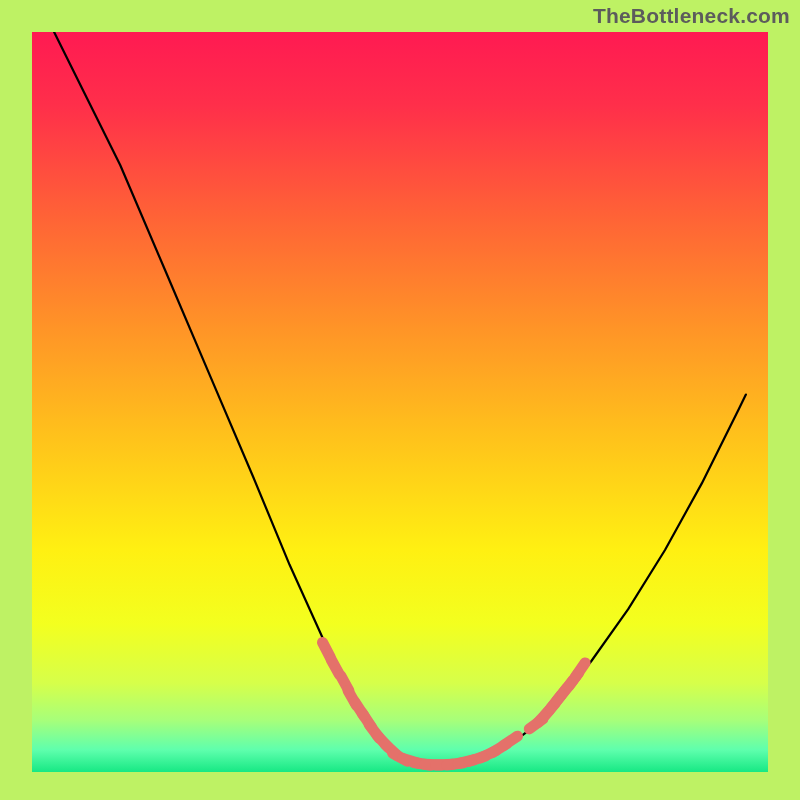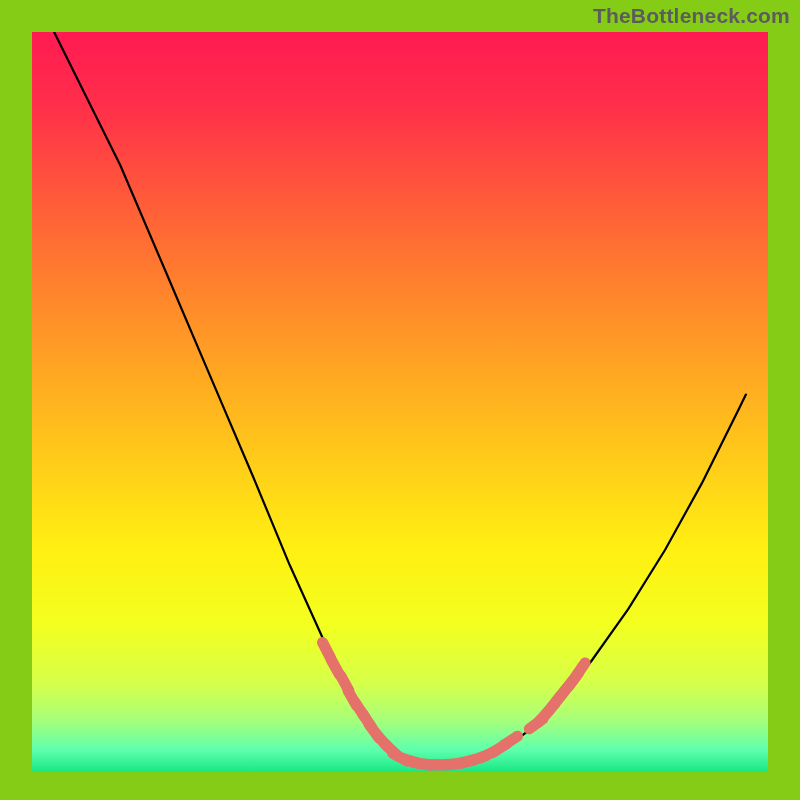--- a/index.html
+++ b/index.html
@@ -8,21 +8,21 @@
     width: 800px;
     height: 800px;
     background: #000;
     overflow: hidden;
     font-family: Arial, Helvetica, sans-serif;
   }
   .stage {
     position: relative;
     width: 800px;
     height: 800px;
-    background: #84cc16;
+    background: #bef264;
   }
   .watermark {
     position: absolute;
     top: 4px;
     right: 10px;
     font-size: 21px;
     font-weight: 600;
     color: #5c5c5c;
     letter-spacing: 0.2px;
     z-index: 50;

